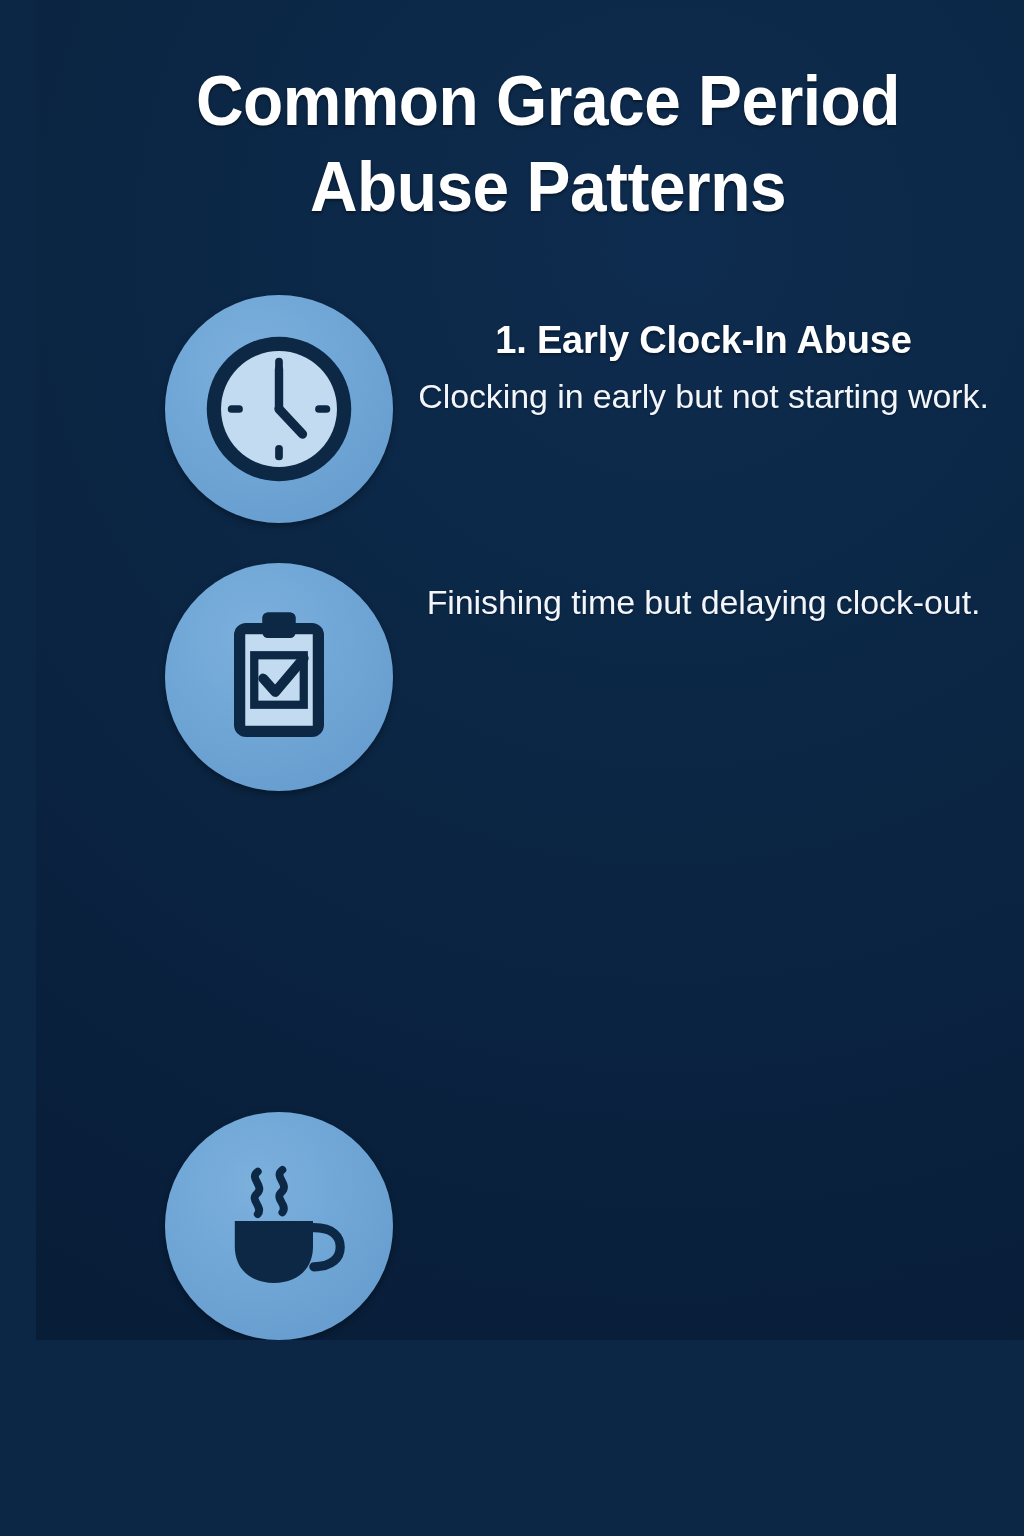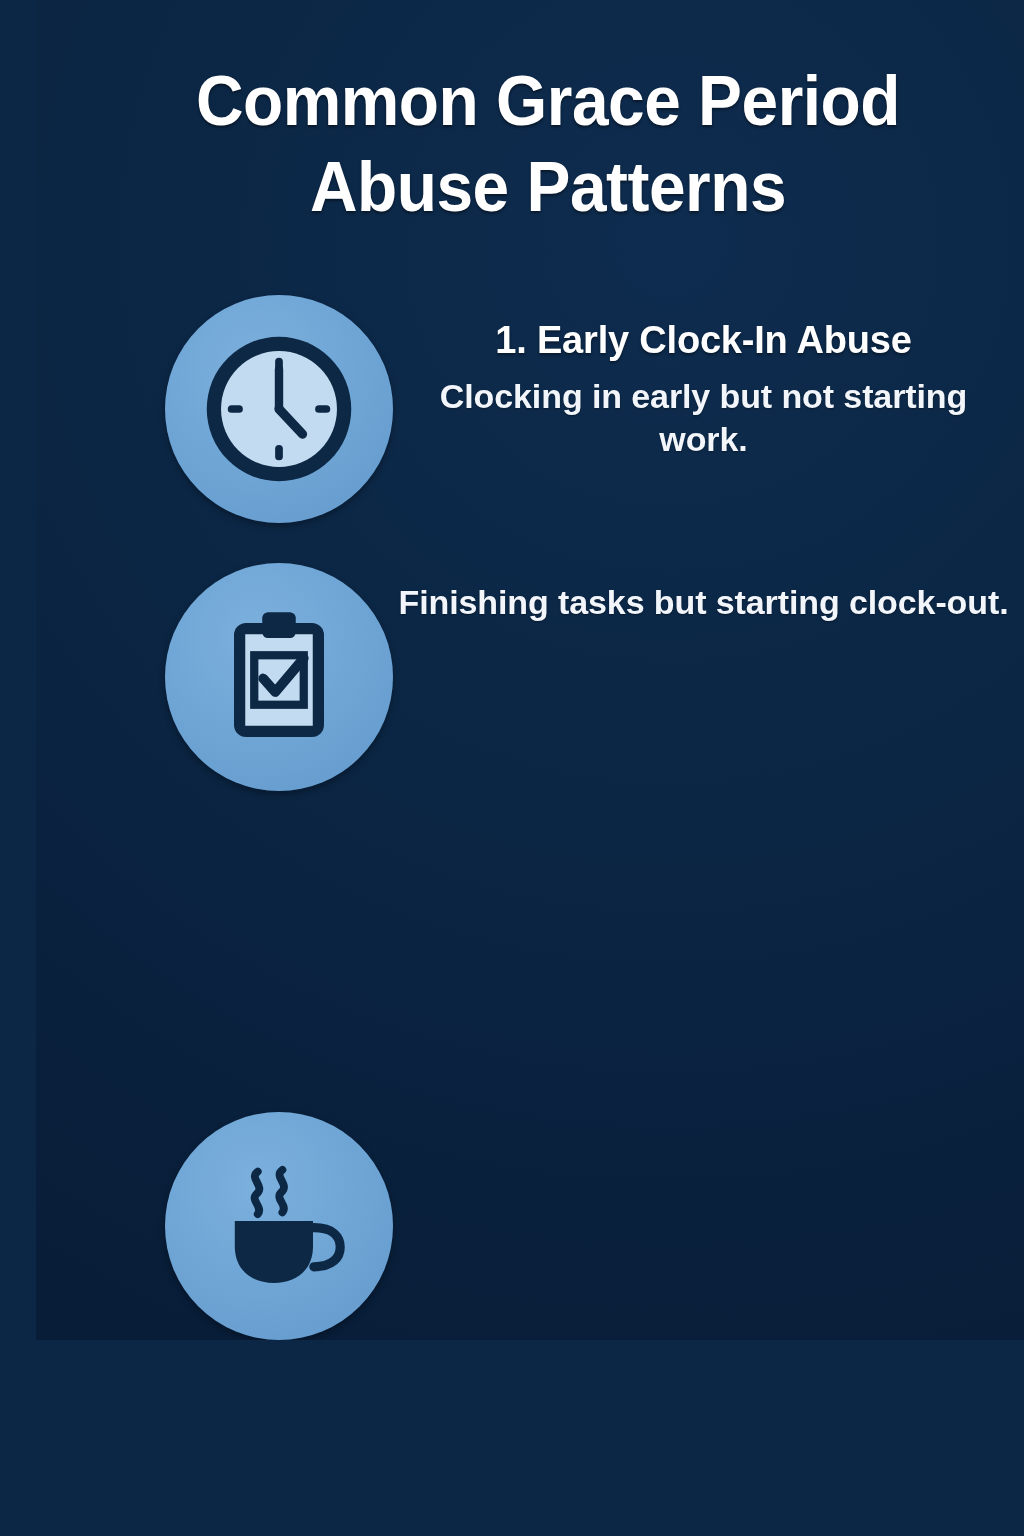--- a/index.html
+++ b/index.html
@@ -95,21 +95,21 @@
     line-height: 46px;
     font-weight: bold;
     margin: 0 0 12px 0;
     letter-spacing: -0.2px;
     text-shadow: 0 2px 3px rgba(0,0,0,0.4);
   }
   .item-desc {
     color: #f2f6fb;
     font-size: 34px;
     line-height: 43px;
-    font-weight: bold;
+    font-weight: normal;
     margin: 0;
     letter-spacing: -0.1px;
     text-shadow: 0 1px 2px rgba(0,0,0,0.35);
   }
   #row-2 .text-cell { padding-top: 18px; }
   #row-3 .text-cell { padding-top: 18px; }
   #row-4 .text-cell { padding-top: 18px; }
 </style>
 </head>
 <body>
@@ -163,21 +163,21 @@
             <rect x="39" y="7" width="22" height="17" rx="3.5" fill="#0d2845"></rect>
 
             <rect x="33.5" y="35.5" width="33" height="33" fill="none" stroke="#0d2845" stroke-width="5.5"></rect>
 
             <polyline points="39.5,51 47.5,60 66.5,37.5" fill="none" stroke="#0d2845" stroke-width="6.5" stroke-linecap="round" stroke-linejoin="round"></polyline>
           </svg>
         </span>
       </div>
     </div>
     <div class="text-cell">
-      <p class="item-desc">Finishing tasks but starting clock-out.</p>
+      <p class="item-desc">Finishing time but delaying clock-out.</p>
     </div>
   </div>
 
 
   <div class="row" id="row-4">
     <div class="icon-cell">
       <div class="icon-circle">
         <span>
           <svg width="170" height="170" viewBox="0 0 100 100">
 

